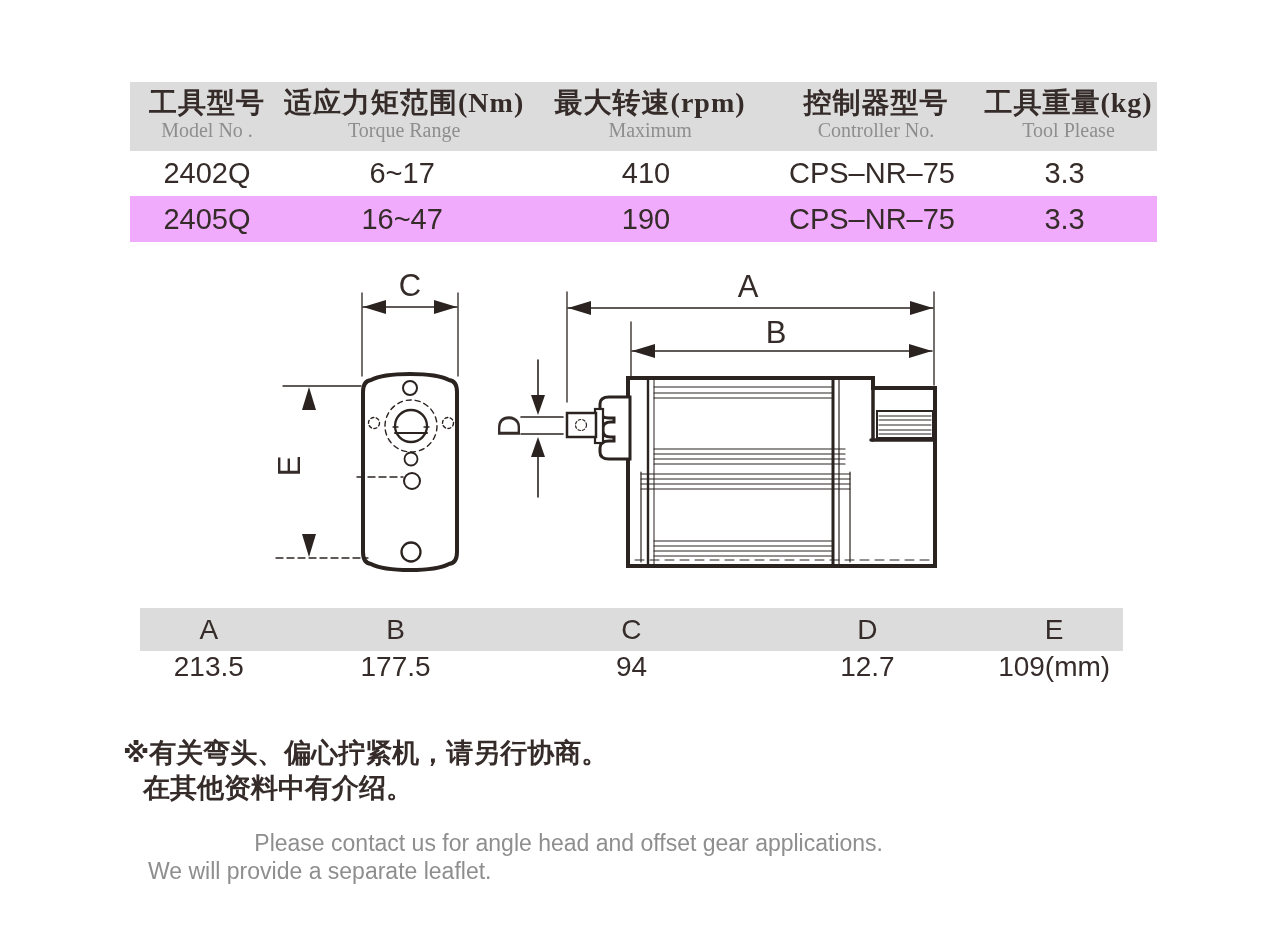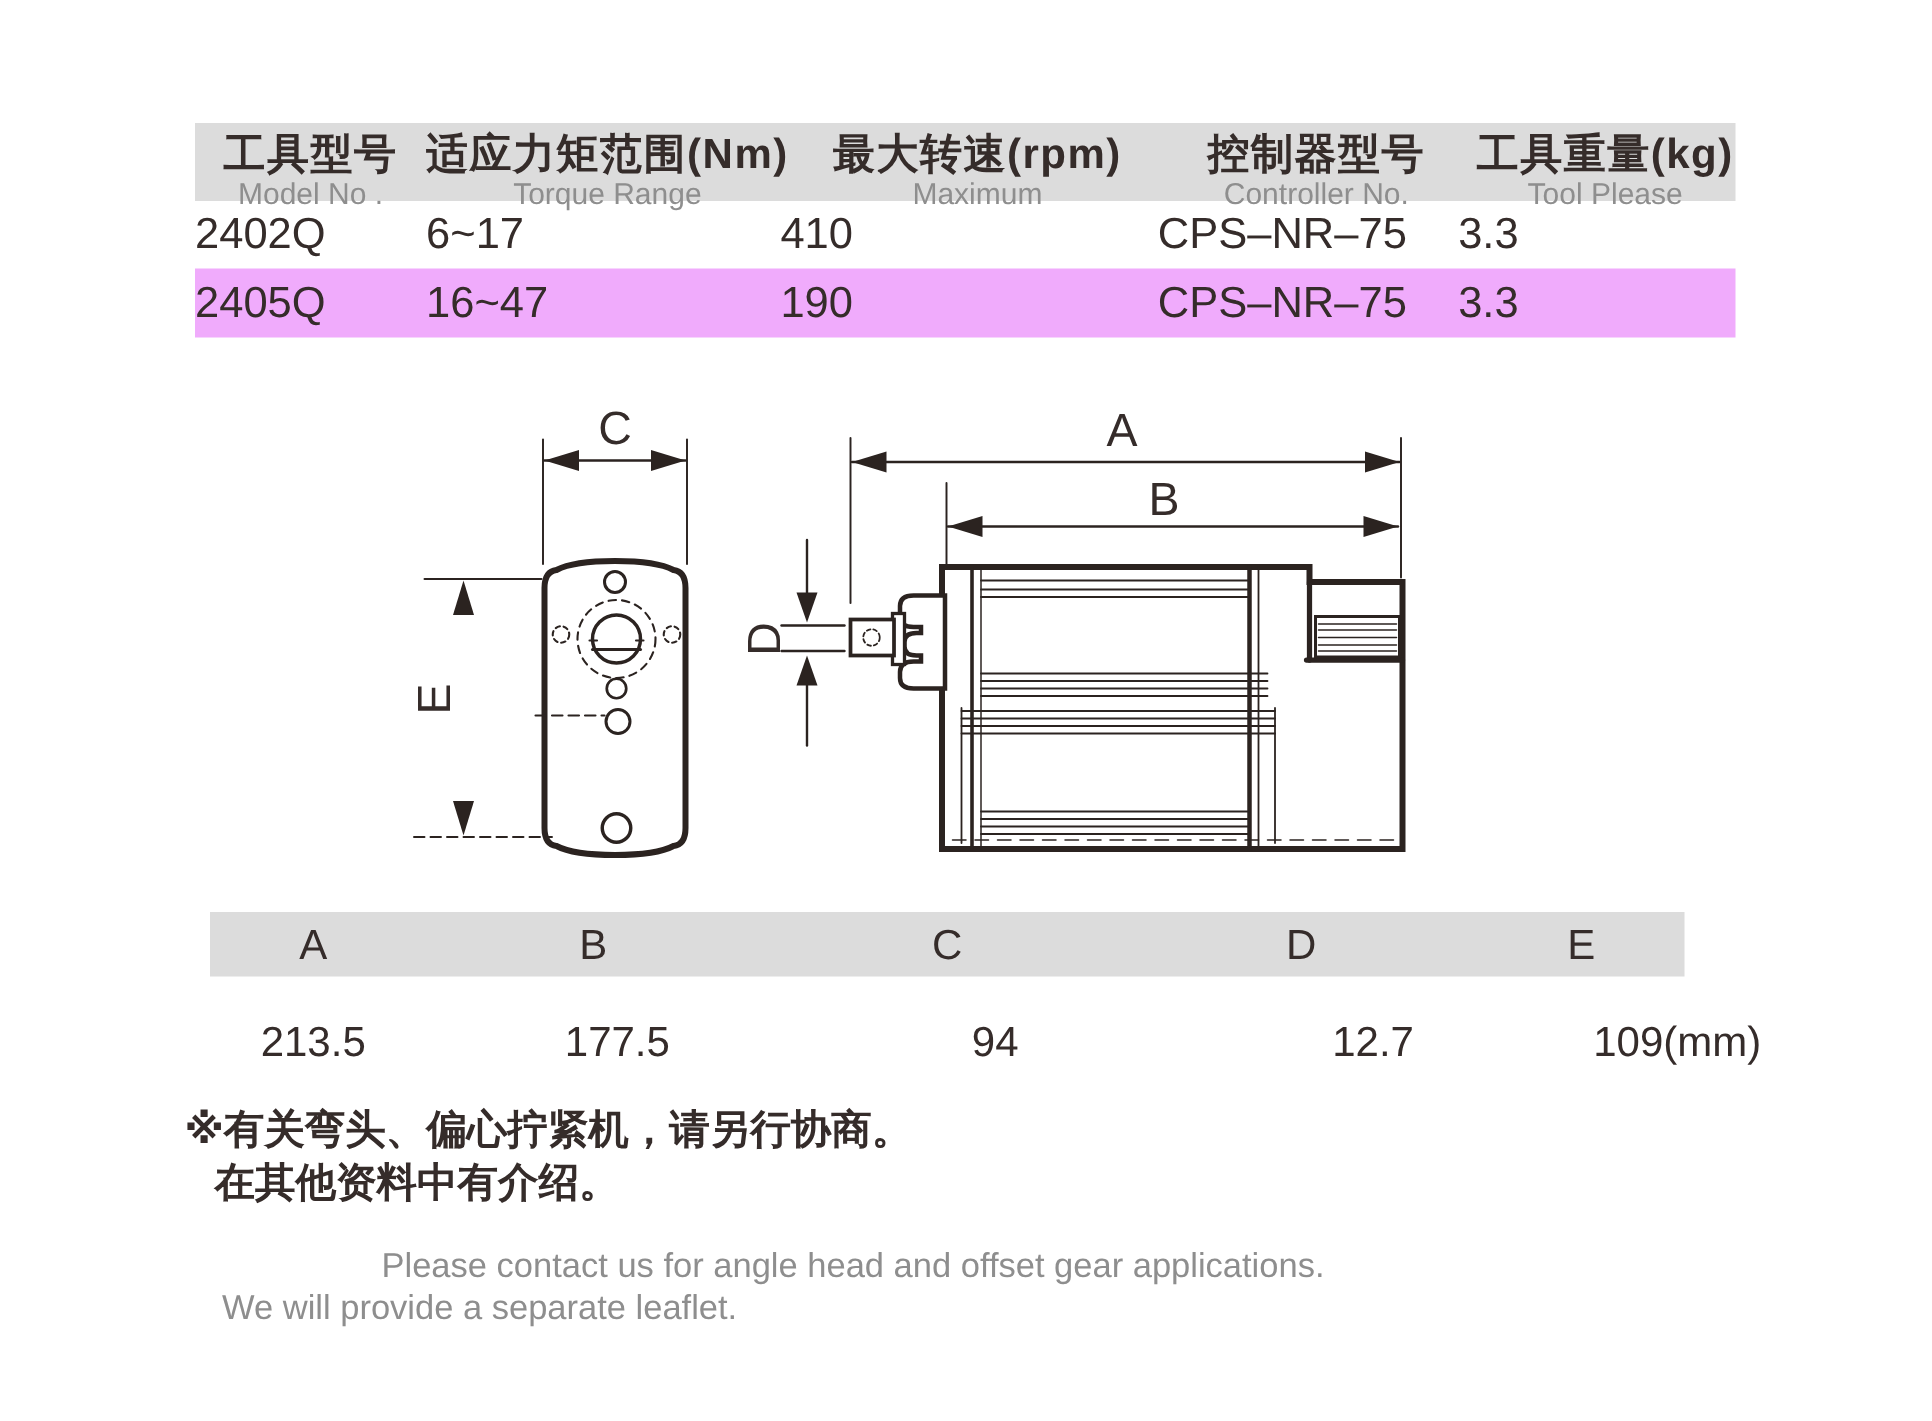--- a/index.html
+++ b/index.html
@@ -6,36 +6,36 @@
   .page{
     position:relative;
     width:1288px;height:947px;
     background:#ffffff;
     font-family:"Liberation Sans","DejaVu Sans",sans-serif;
     color:#352c2a;
     overflow:hidden;
   }
   
   .spec-table{position:absolute;left:130px;top:82px;width:1027px;}
-  .spec-head{display:flex;height:52px;background:#dcdcdc;}
+  .spec-head{display:flex;height:69px;background:#dcdcdc;font-family:Liberation Serif, serif;}
   .spec-row{display:flex;height:45px;align-items:center;}
   .spec-row.alt{background:#f0abfc;height:46px;}
   .c1{flex:0 0 15%;}
   .c2{flex:0 0 23%;}
   .c3{flex:0 0 24.5%;}
   .c4{flex:0 0 19.5%;}
   .c5{flex:0 0 18%;}
   .hcell{display:flex;flex-direction:column;align-items:center;justify-content:flex-start;padding-top:5px;box-sizing:border-box;}
   .hcell .zh{font-size:28px;font-weight:700;line-height:32px;letter-spacing:1px;color:#352c2a;white-space:nowrap;}
   .hcell .en{font-size:20px;line-height:23px;color:#8e8e8e;white-space:nowrap;}
-  .dcell{font-size:29px;color:#352c2a;}
+  .dcell{text-align:center;font-size:29px;color:#352c2a;}
   
   .dim-table{position:absolute;left:140px;top:608px;width:983px;}
   .dim-head{display:flex;height:43px;background:#dcdcdc;align-items:center;}
-  .dim-vals{display:flex;margin-top:28px;gap:16px;}
+  .dim-vals{display:flex;margin-top:0;}
   .d1{flex:0 0 14%;} .d2{flex:0 0 24%;} .d3{flex:0 0 24%;} .d4{flex:0 0 24%;} .d5{flex:0 0 14%;}
   .dim-head .cell{text-align:center;font-size:28px;color:#352c2a;}
   .dim-vals .cell{text-align:center;font-size:28px;color:#352c2a;}
   
   .notes{position:absolute;left:123px;top:736px;width:760px;}
   .note-zh{font-size:27px;font-weight:700;color:#352c2a;line-height:35px;white-space:nowrap;}
   .note-zh.second{padding-left:20px;}
   .note-en{font-size:23px;color:#8e8e8e;line-height:28px;padding-left:25px;white-space:nowrap;}
   .note-en.first{margin-top:23px;text-align:right;}
   

